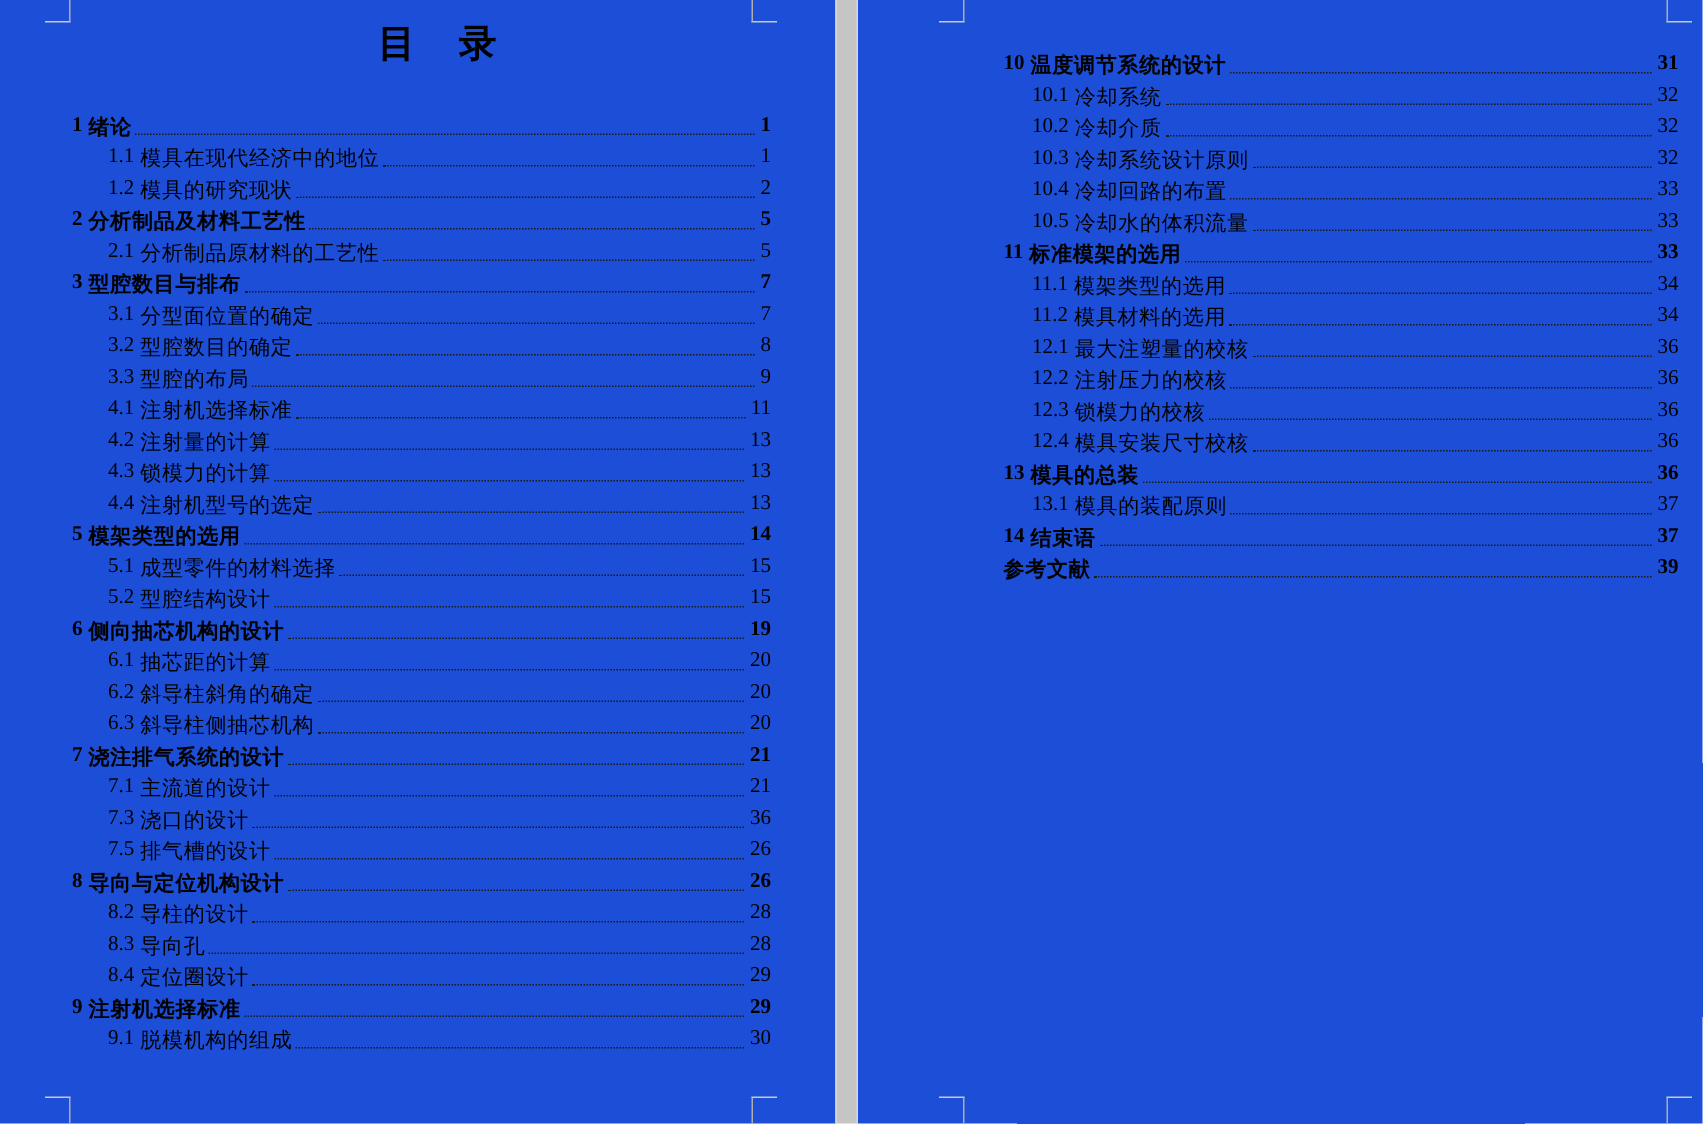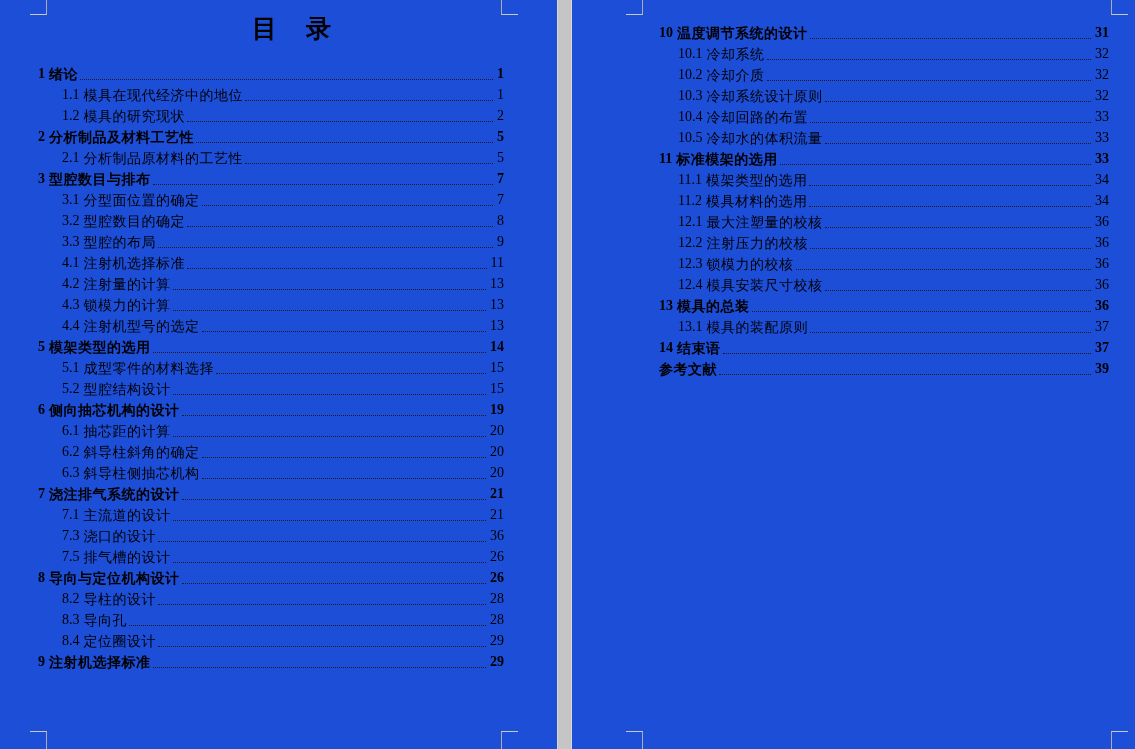--- a/index.html
+++ b/index.html
@@ -22,21 +22,21 @@
   .cm{position:absolute;width:17px;height:15px;box-sizing:border-box;}
   .cm.b{height:18px;}
   .cm.tl{border-right:1px solid #adadad;border-bottom:1px solid #c9c9c9;}
   .cm.tr{border-left:1px solid #adadad;border-bottom:1px solid #c9c9c9;}
   .cm.bl{border-right:1px solid #adadad;border-top:1px solid #c9c9c9;}
   .cm.br{border-left:1px solid #adadad;border-top:1px solid #c9c9c9;}
   .doc-title{
     position:absolute;left:252px;top:12px;
     font-size:25px;font-weight:bold;letter-spacing:2px;white-space:nowrap;
   }
-  .toc{list-style:none;margin:4px;padding:0;position:absolute;}
+  .toc{list-style:none;margin:14px;padding:0;position:absolute;}
   #toc1{left:34px;top:59px;width:466px;}
   #toc2{left:83px;top:18px;width:450px;}
   .row{
     display:flex;align-items:flex-end;
     height:21px;padding-bottom:3px;box-sizing:border-box;
     font-size:14px;line-height:1;white-space:nowrap;
   }
   .row.ch{font-weight:bold;}
   #toc1 .lv2{padding-left:24px;}
   #toc2 .lv2{padding-left:19px;}
@@ -226,20 +226,26 @@
         <span class="lbl">定位圈设计</span>
         <span class="dots"></span>
         <span class="pg">29</span>
       </li>
       <li class="row lv1 ch">
         <span class="num">9</span>
         <span class="lbl">注射机选择标准</span>
         <span class="dots"></span>
         <span class="pg">29</span>
       </li>
+      <li class="row lv2">
+        <span class="num">9.1</span>
+        <span class="lbl">脱模机构的组成</span>
+        <span class="dots"></span>
+        <span class="pg">30</span>
+      </li>
     </ol>
 </div>
 
 <div id="divider"></div>
 
 <div class="page" id="page2">
   <div class="cm tl" style="left:54px;top:0;"></div>
   <div class="cm tr" style="left:539px;top:0;"></div>
   <div class="cm b bl" style="left:54px;top:731px;"></div>
   <div class="cm b br" style="left:539px;top:731px;"></div>

